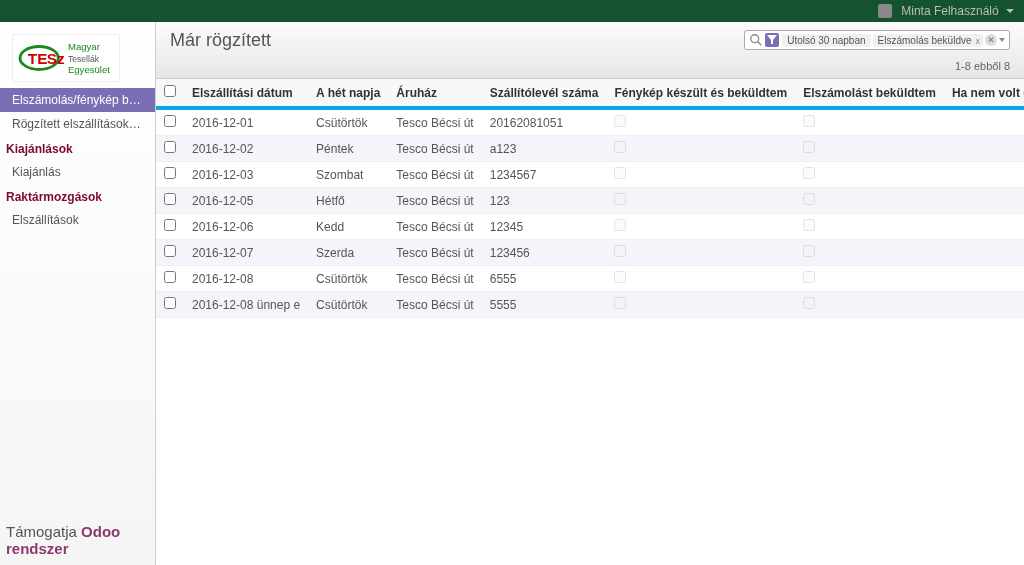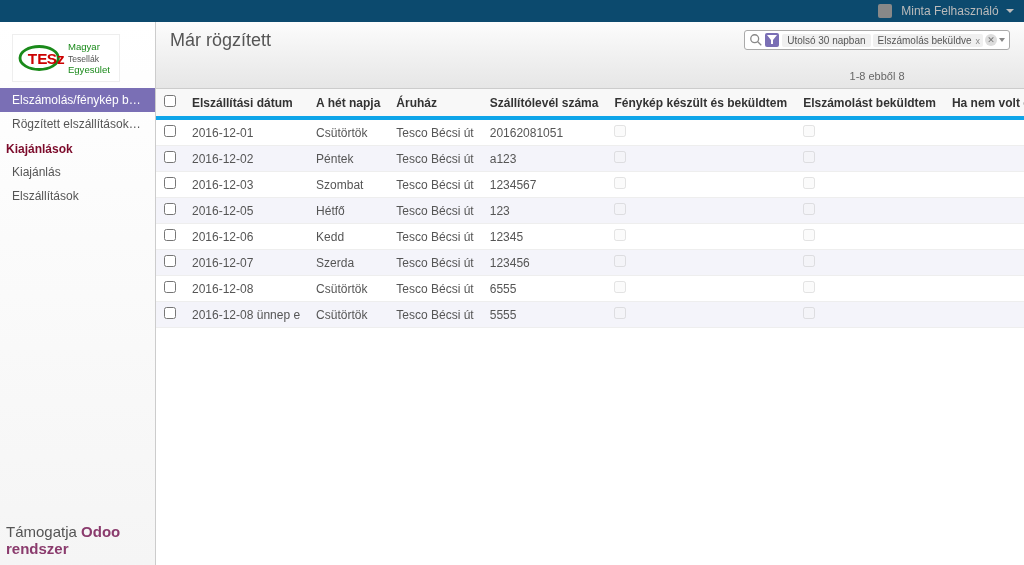--- a/index.html
+++ b/index.html
@@ -1,18 +1,18 @@
 <!DOCTYPE html>
 <html><head>
   <meta charset="utf-8">
   <style>
     * { box-sizing: border-box; margin: 0; padding: 0; }
     body { font-family: "Lucida Grande", Helvetica, Arial, sans-serif; font-size: 12px; color: #4c4c4c; background: #fff; }
     
-    .topbar { background: #0c4a6e; height: 22px; display: flex; justify-content: flex-end; align-items: center; padding: 0 10px; color: #bbb; }
+    .topbar { background: #14532d; height: 22px; display: flex; justify-content: flex-end; align-items: center; padding: 0 10px; color: #bbb; }
     .topbar .avatar { display: inline-block; width: 14px; height: 14px; background: #888; border-radius: 2px; margin-right: 6px; vertical-align: middle; }
     .topbar .user { cursor: pointer; font-size: 12px; }
     .topbar .caret { display: inline-block; margin-left: 4px; width: 0; height: 0; border-left: 4px solid transparent; border-right: 4px solid transparent; border-top: 4px solid #bbb; vertical-align: middle; }
     
     .layout { display: flex; height: calc(100vh - 22px); }
     
     .sidebar { width: 156px; min-width: 156px; background: linear-gradient(to bottom, #fff, #f5f5f5); border-right: 1px solid #ccc; display: flex; flex-direction: column; }
     .logo-wrap { padding: 12px 12px 6px; }
     .logo { width: 108px; height: 48px; background: #fff; border: 1px solid #eee; position: relative; overflow: hidden; }
     .logo svg { width: 100%; height: 100%; }
@@ -24,21 +24,21 @@
     
     .footer { padding: 8px 6px; font-size: 15px; color: #555; }
     .footer .brand { color: #8a3b6d; font-weight: bold; }
     
     .main { flex: 1; display: flex; flex-direction: column; overflow: hidden; }
     
     .header { background: linear-gradient(to bottom, #fcfcfc, #e6e6e6); border-bottom: 1px solid #ccc; padding: 8px 14px 4px; }
     .header-top { display: flex; justify-content: space-between; align-items: flex-start; }
     .title { font-size: 18px; color: #555; font-weight: normal; }
     
-    .search-area { display: flex; flex-direction: column; align-items: center; gap: 16px; }
+    .search-area { display: flex; flex-direction: column; align-items: flex-end; gap: 6px; }
     .search-box { display: flex; align-items: center; border: 1px solid #aaa; border-radius: 3px; background: #fff; padding: 2px 4px; height: 20px; min-width: 260px; }
     .search-box .mag { width: 14px; height: 14px; margin-right: 2px; }
     .search-box .funnel { width: 14px; height: 14px; background: #7a6fb5; display: flex; align-items: center; justify-content: center; border-radius: 2px; margin-right: 3px; }
     .search-box .funnel svg { width: 10px; height: 10px; }
     .filter-chip { display: inline-flex; align-items: center; background: #f0f0f0; border-radius: 2px; padding: 1px 3px; margin-right: 2px; font-size: 10px; color: #555; }
     .filter-chip .chip-text { padding: 0 2px; }
     .filter-chip .chip-x { margin-left: 2px; color: #888; cursor: pointer; font-size: 9px; }
     .search-clear { margin-left: auto; display: flex; align-items: center; gap: 2px; }
     .search-clear .clr { width: 12px; height: 12px; border-radius: 50%; background: #ddd; color: #777; font-size: 9px; display: flex; align-items: center; justify-content: center; cursor: pointer; }
     .search-clear .dd { width: 0; height: 0; border-left: 3px solid transparent; border-right: 3px solid transparent; border-top: 4px solid #888; cursor: pointer; }
@@ -79,20 +79,21 @@
           <text x="56" y="40" font-size="10" fill="#1a8a1a">Egyesület</text>
         </svg>
       </div>
     </div>
 
     <div class="nav" id="nav">
         <div class="item active">Elszámolás/fénykép bekül...</div>
         <div class="item">Rögzített elszállítások leké...</div>
         <div class="section">Kiajánlások</div>
         <div class="item">Kiajánlás</div>
+        <div class="section">Raktármozgások</div>
         <div class="item">Elszállítások</div>
       </div>
 
     <div class="footer">
       <span>Támogatja </span><span class="brand">Odoo rendszer</span>
     </div>
   </div>
 
   <div class="main">
     <div class="header">

